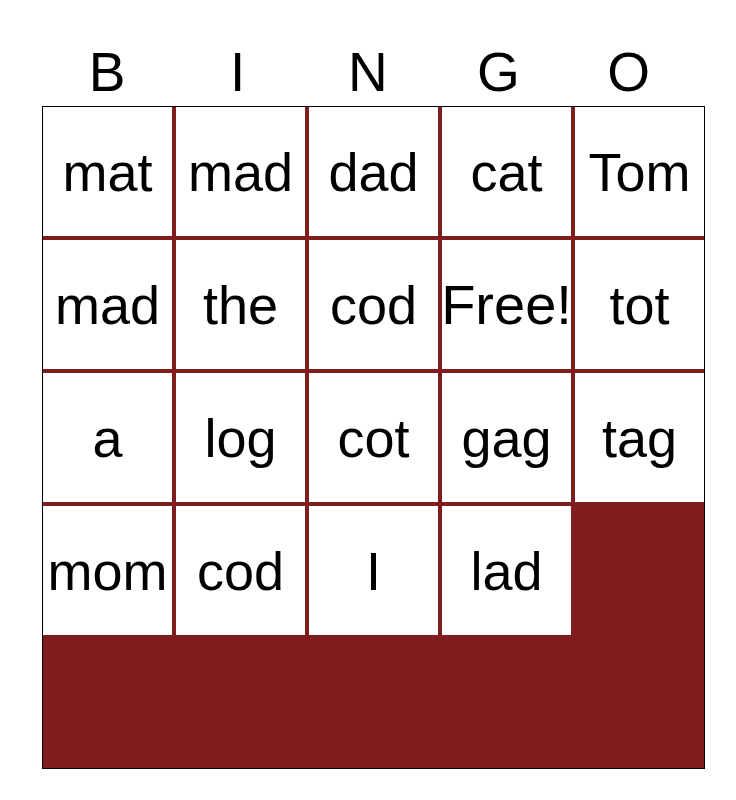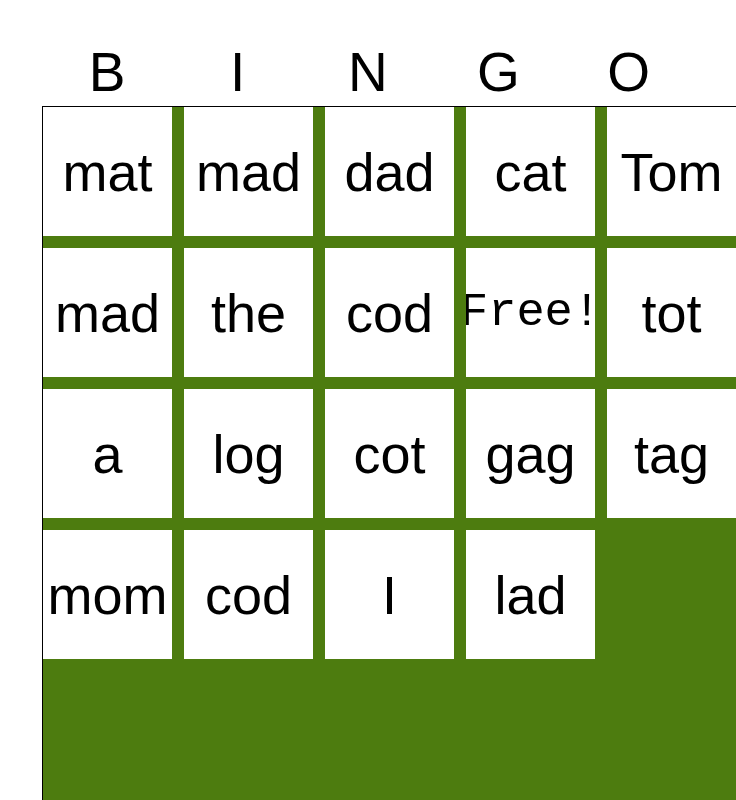--- a/index.html
+++ b/index.html
@@ -35,39 +35,38 @@
     justify-content: center;
     font-size: 55px;
     line-height: 55px;
     color: #000000;
     user-select: none;
   }
   .grid {
     display: grid;
     grid-template-columns: repeat(5, 129px);
     grid-template-rows: repeat(5, 129px);
-    gap: 12px;
-    background: #4d7c0f;          
+    gap: 4px;
+    background: #7f1d1d;          
     border: 1.5px solid #000000;  
     width: max-content;
   }
   .cell {
     background: #ffffff;
     display: flex;
     align-items: center;
     justify-content: center;
     font-size: 54px;
     color: #000000;
     cursor: pointer;
     overflow: hidden;
     user-select: none;
   }
   .cell.free-cell {
-    font-size: 47px;
-    font-family: Liberation Mono, monospace;
+    font-size: 56px;
   }
 </style>
 </head>
 <body>
 
 <div class="page">
   <div class="card">
     <div class="header-row">
         <div class="header-letter">B</div>
         <div class="header-letter">I</div>

